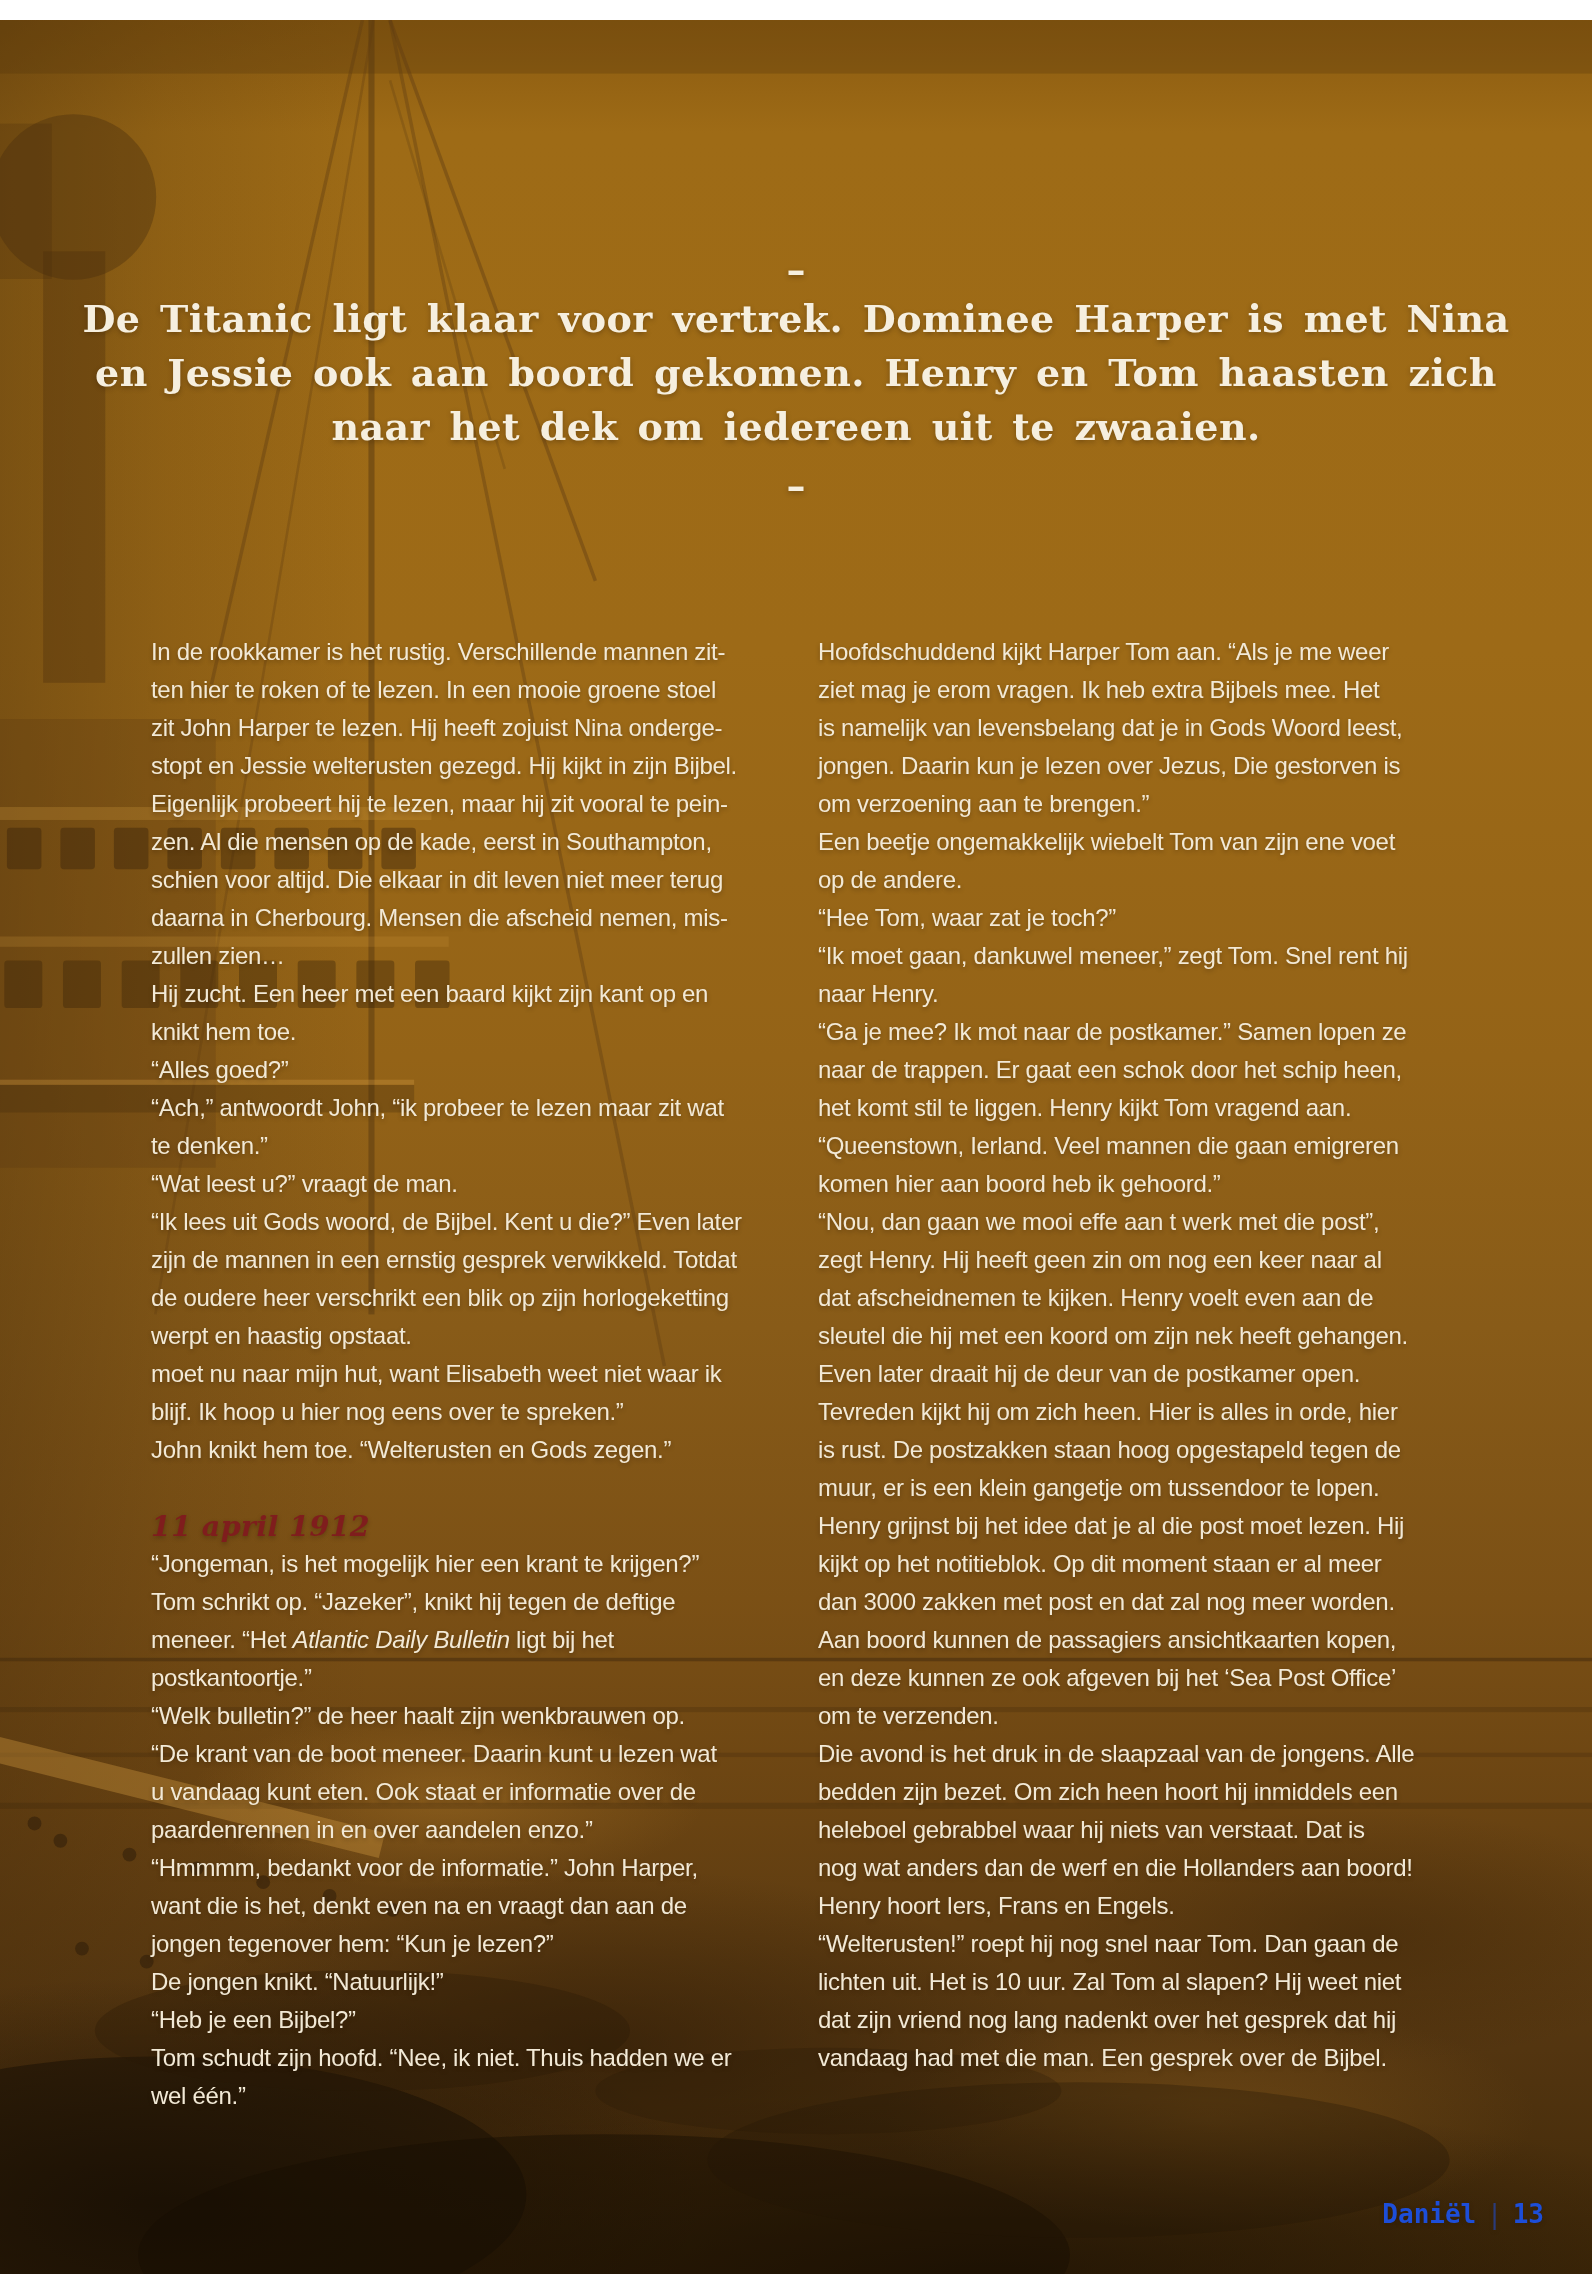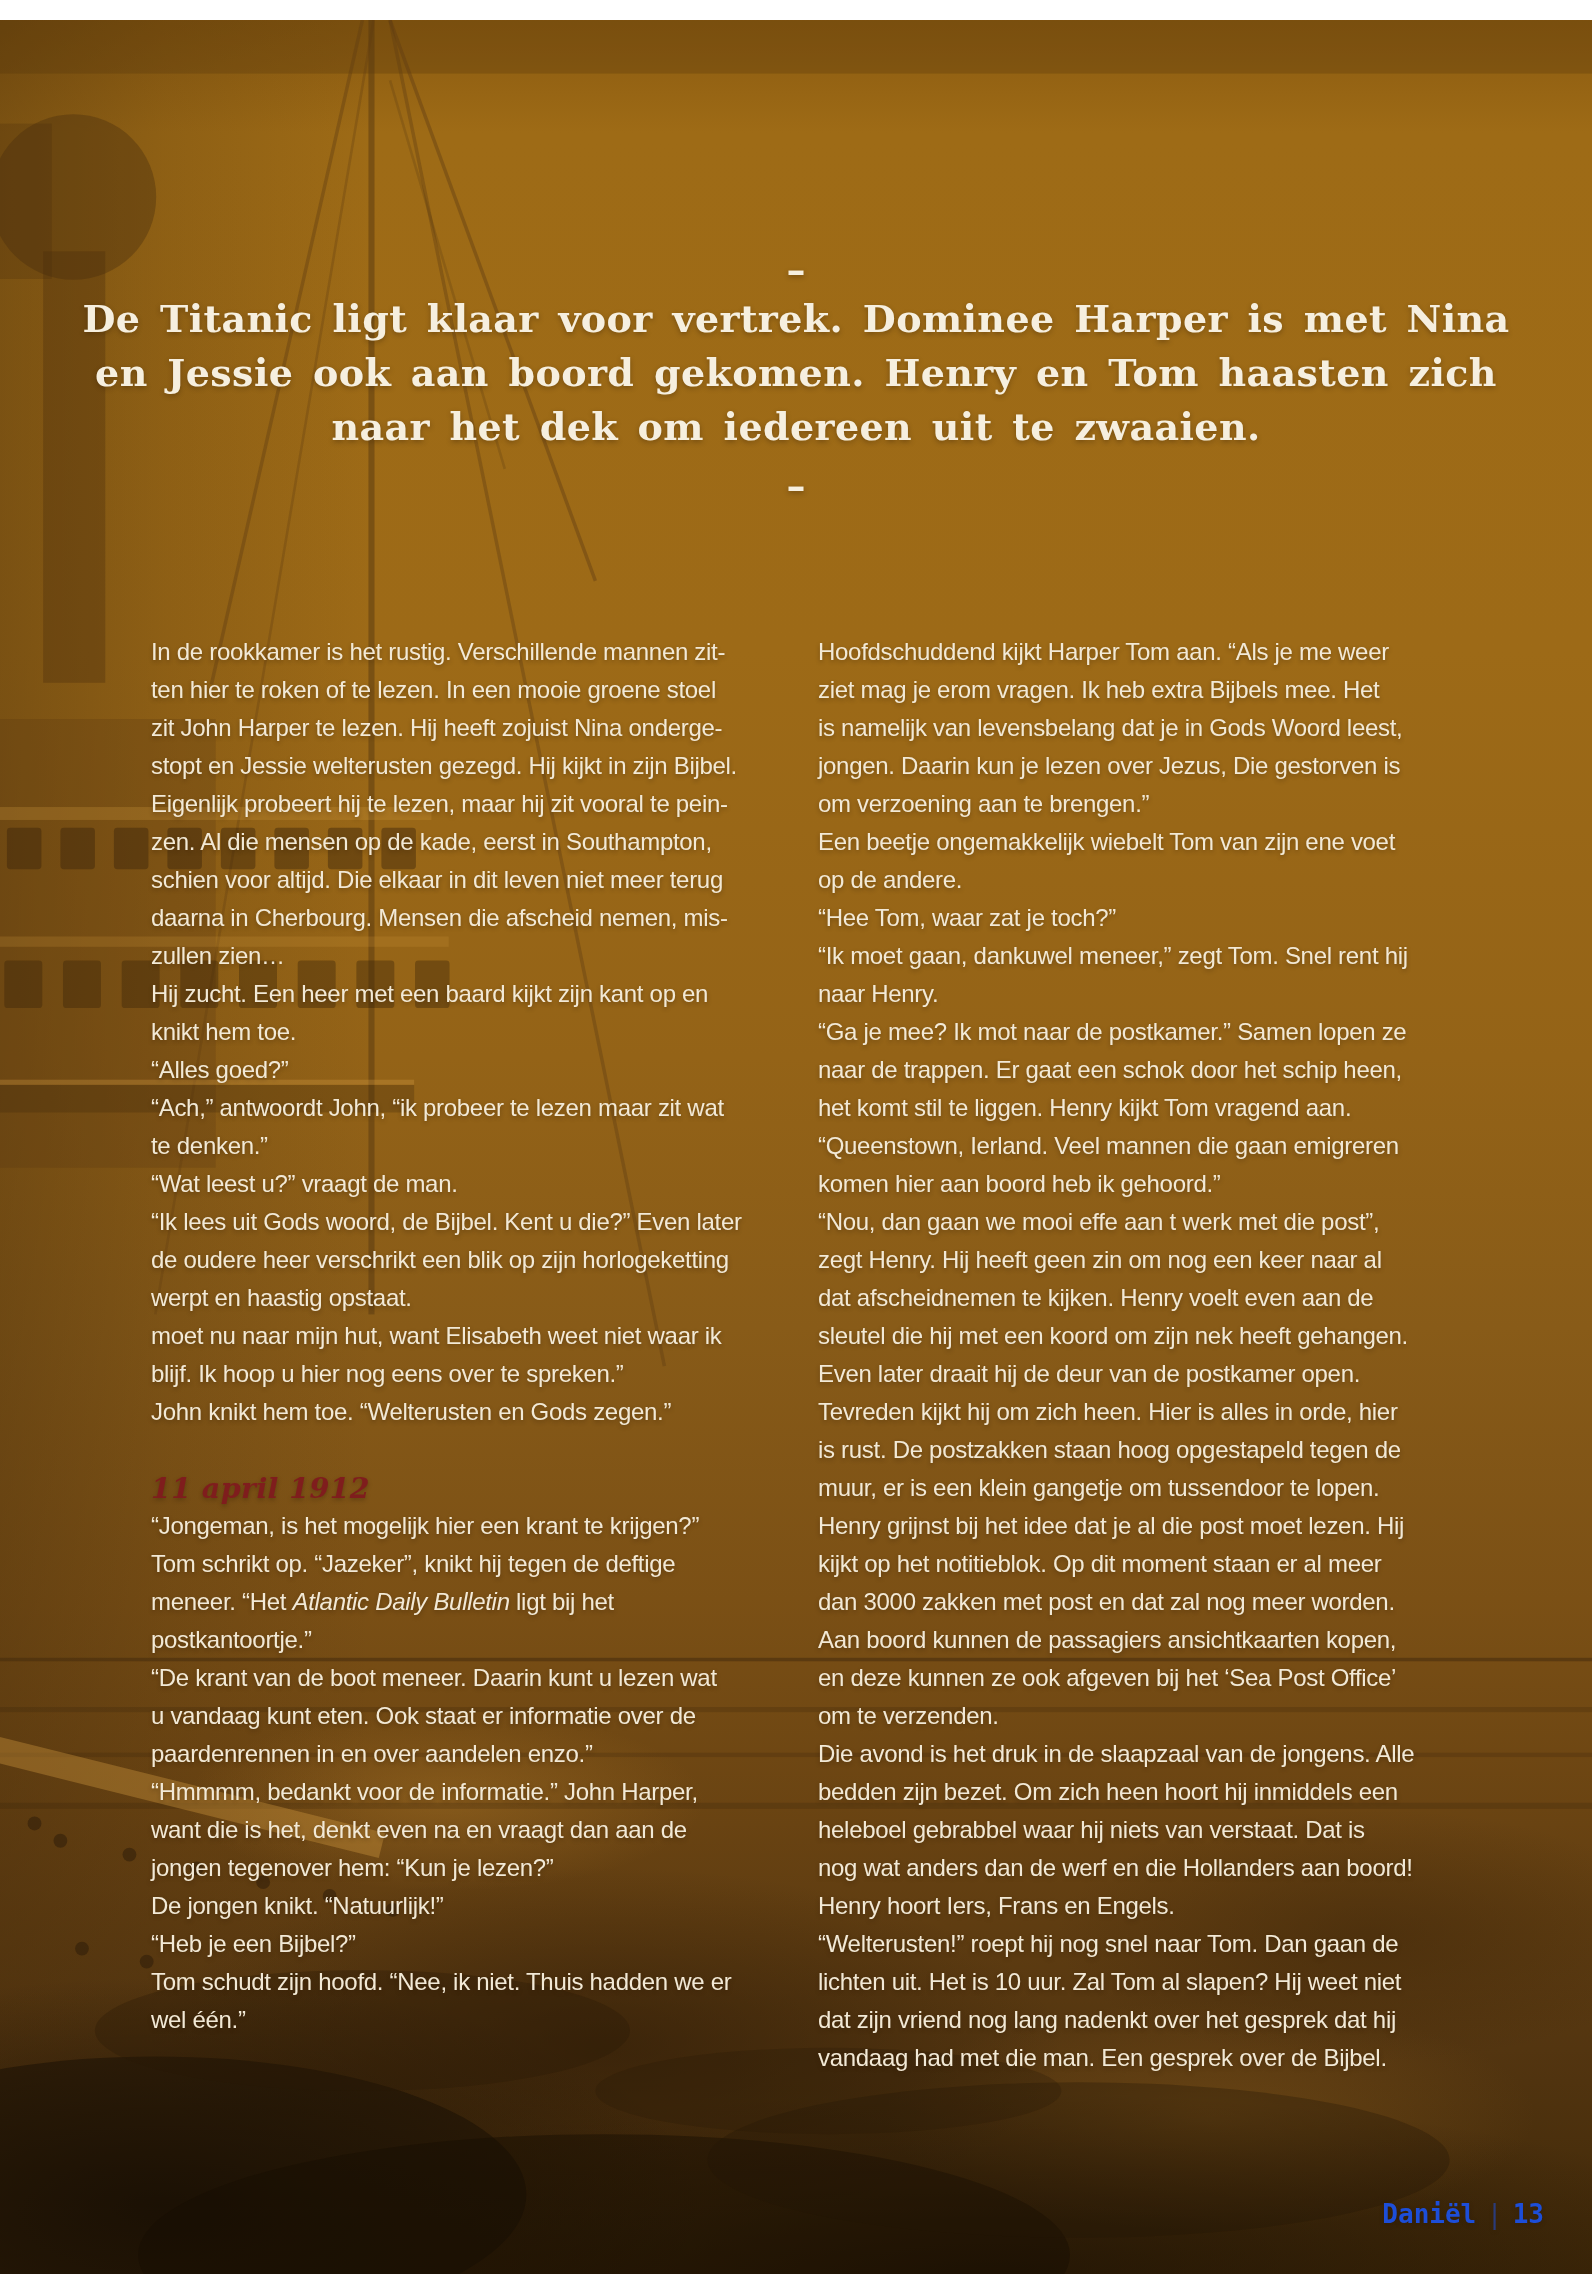--- a/index.html
+++ b/index.html
@@ -137,31 +137,33 @@
       <div class="line">schien voor altijd. Die elkaar in dit leven niet meer terug</div>
       <div class="line">daarna in Cherbourg. Mensen die afscheid nemen, mis-</div>
       <div class="line">zullen zien…</div>
       <div class="line">Hij zucht. Een heer met een baard kijkt zijn kant op en</div>
       <div class="line">knikt hem toe.</div>
       <div class="line">“Alles goed?”</div>
       <div class="line">“Ach,” antwoordt John, “ik probeer te lezen maar zit wat</div>
       <div class="line">te denken.”</div>
       <div class="line">“Wat leest u?” vraagt de man.</div>
       <div class="line">“Ik lees uit Gods woord, de Bijbel. Kent u die?” Even later</div>
+      <div class="line">zijn de mannen in een ernstig gesprek verwikkeld. Totdat</div>
       <div class="line">de oudere heer verschrikt een blik op zijn horlogeketting</div>
       <div class="line">werpt en haastig opstaat.</div>
       <div class="line">moet nu naar mijn hut, want Elisabeth weet niet waar ik</div>
       <div class="line">blijf. Ik hoop u hier nog eens over te spreken.”</div>
       <div class="line">John knikt hem toe. “Welterusten en Gods zegen.”</div>
       <div class="line"></div>
       <div class="line date">11 april 1912</div>
       <div class="line">“Jongeman, is het mogelijk hier een krant te krijgen?”</div>
       <div class="line">Tom schrikt op. “Jazeker”, knikt hij tegen de deftige</div>
       <div class="line"><span>meneer. “Het </span><span class="it">Atlantic Daily Bulletin</span><span> ligt bij het</span></div>
       <div class="line">postkantoortje.”</div>
+      <div class="line">“Welk bulletin?” de heer haalt zijn wenkbrauwen op.</div>
       <div class="line">“De krant van de boot meneer. Daarin kunt u lezen wat</div>
       <div class="line">u vandaag kunt eten. Ook staat er informatie over de</div>
       <div class="line">paardenrennen in en over aandelen enzo.”</div>
       <div class="line">“Hmmmm, bedankt voor de informatie.” John Harper,</div>
       <div class="line">want die is het, denkt even na en vraagt dan aan de</div>
       <div class="line">jongen tegenover hem: “Kun je lezen?”</div>
       <div class="line">De jongen knikt. “Natuurlijk!”</div>
       <div class="line">“Heb je een Bijbel?”</div>
       <div class="line">Tom schudt zijn hoofd. “Nee, ik niet. Thuis hadden we er</div>
       <div class="line">wel één.”</div>

